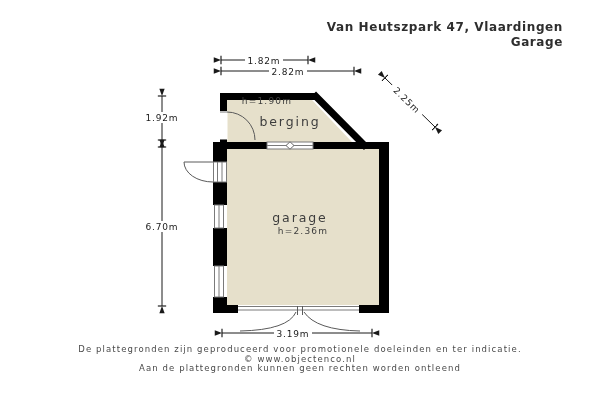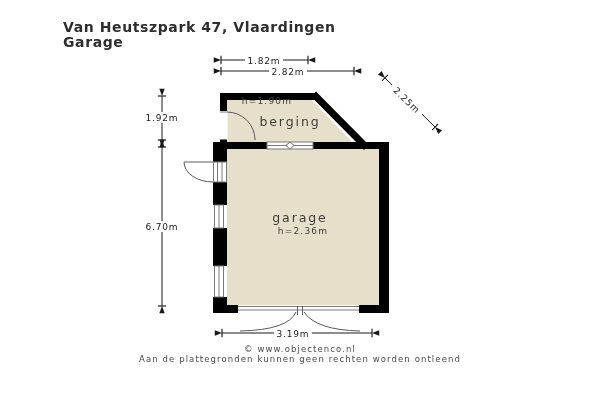--- a/index.html
+++ b/index.html
@@ -1,20 +1,20 @@
 <!DOCTYPE html>
 <html><head>
 <meta charset="utf-8">
 <style>
   html,body{margin:0;padding:0;background:#ffffff;}
   #stage{position:relative;width:600px;height:400px;background:#ffffff;overflow:hidden;
          font-family:"DejaVu Sans","Liberation Sans",sans-serif;}
   #plan-svg{position:absolute;left:0;top:0;}
-  .title-block{position:absolute;left:63px;top:20px;width:500px;text-align:left;
-               color:#2e2e2e;font-weight:bold;font-size:14px;letter-spacing:0.6px;line-height:15px;}
+  .title-block{position:absolute;left:63px;top:20px;width:500px;text-align:right;
+               color:#2e2e2e;font-weight:bold;font-size:12px;letter-spacing:0.6px;line-height:15px;}
   .footer-block{position:absolute;left:0;top:345px;width:600px;text-align:center;
                 color:#4a4a4a;font-size:8.5px;letter-spacing:1.1px;line-height:9.6px;}
   .room-name{font-size:12.5px;letter-spacing:1.9px;fill:#3d3d3d;}
   .room-h{font-size:9px;letter-spacing:1.2px;fill:#3d3d3d;}
   .dim-text{font-size:9px;letter-spacing:0.8px;fill:#1a1a1a;}
   .dim-line{stroke:#1a1a1a;stroke-width:1;fill:none;}
   .frame{stroke:#7a7a7a;stroke-width:1;fill:none;}
   .swing{stroke:#5a5a5a;stroke-width:1;fill:none;}
   text{text-anchor:middle;}
 </style>
@@ -132,17 +132,18 @@
 
     <g>
       <text class="room-h" x="267" y="104">h=1.90m</text>
       <text class="room-name" x="290" y="126">berging</text>
       <text class="room-name" x="300" y="222">garage</text>
       <text class="room-h" x="303" y="234">h=2.36m</text>
     </g>
   </svg>
 
   <div class="footer-block">
+    <div>De plattegronden zijn geproduceerd voor promotionele doeleinden en ter indicatie.</div>
     <div>© www.objectenco.nl</div>
     <div>Aan de plattegronden kunnen geen rechten worden ontleend</div>
   </div>
 
 </div>
 
 </body></html>

